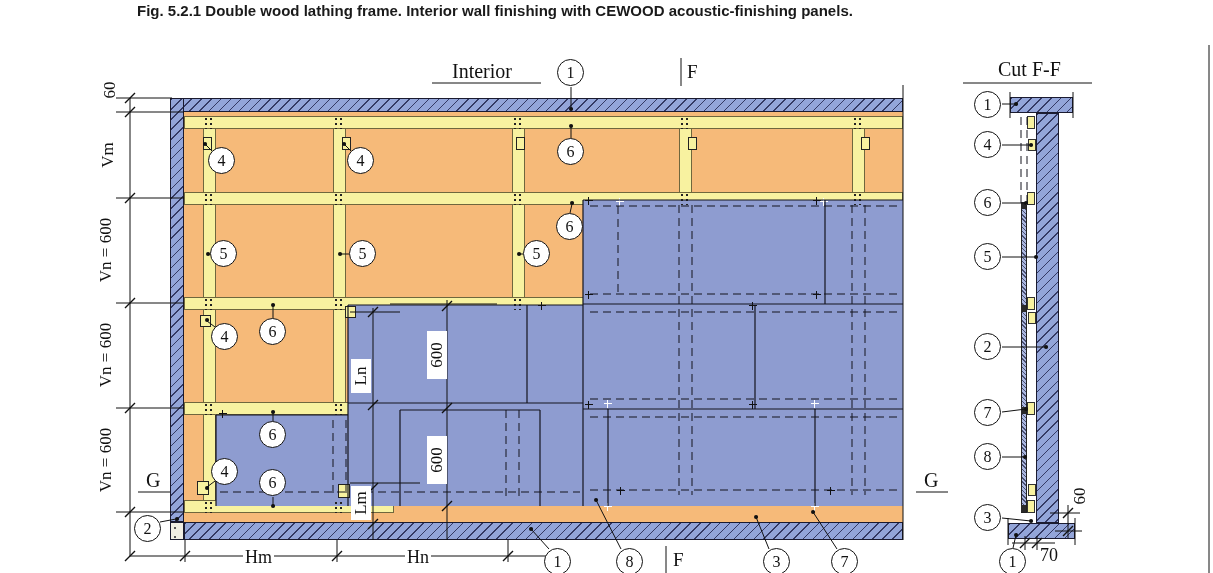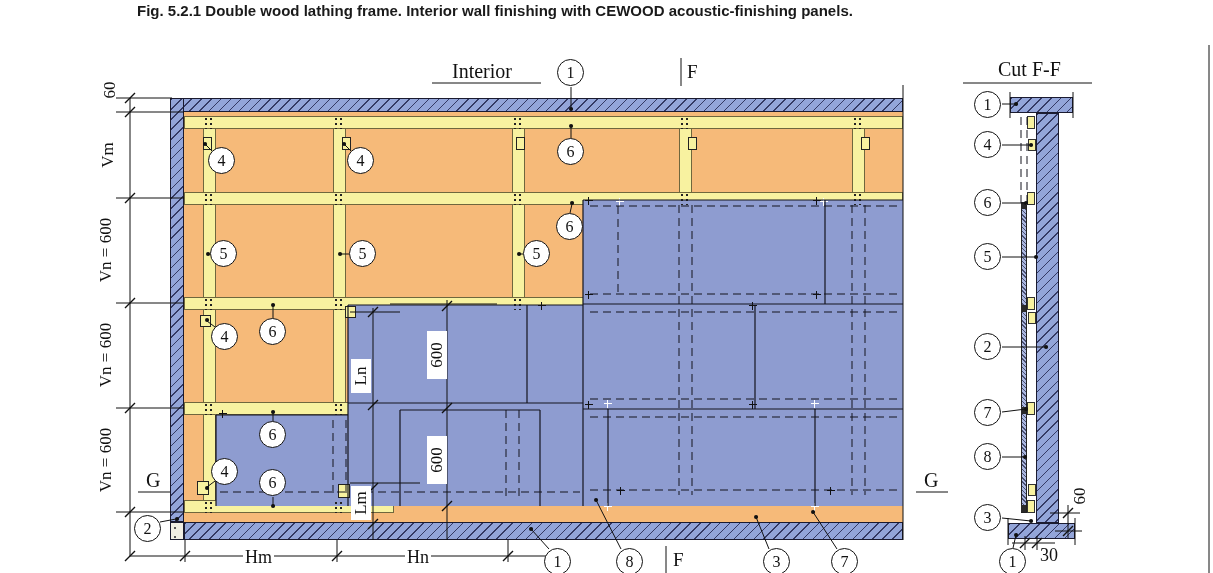--- a/index.html
+++ b/index.html
@@ -172,21 +172,21 @@
 
   <div class="lab-s wbg z8" style="left:243px;top:547px;font-size:18px;">Hm</div>
   <div class="lab-s wbg z8" style="left:405px;top:547px;font-size:18px;">Hn</div>
 
   <div class="lab-s rot wbg z8" style="left:344px;top:366px;width:30px;">Ln</div>
   <div class="lab-s rot wbg z8" style="left:413px;top:345px;width:44px;">600</div>
   <div class="lab-s rot wbg z8" style="left:413px;top:450px;width:44px;">600</div>
   <div class="lab-s rot wbg z8" style="left:344px;top:493px;width:30px;">Lm</div>
 
   <div class="lab-s rot z8" style="left:1058px;top:486px;width:44px;">60</div>
-  <div class="lab-s z8" style="left:1040px;top:545px;font-size:18px;">30</div>
+  <div class="lab-s z8" style="left:1040px;top:545px;font-size:18px;">70</div>
 
   <div class="bal" style="left:557px;top:59px;">1</div>
   <div class="bal" style="left:208px;top:147px;">4</div>
   <div class="bal" style="left:347px;top:147px;">4</div>
   <div class="bal" style="left:557px;top:138px;">6</div>
   <div class="bal" style="left:210px;top:240px;">5</div>
   <div class="bal" style="left:349px;top:240px;">5</div>
   <div class="bal" style="left:523px;top:240px;">5</div>
   <div class="bal" style="left:556px;top:213px;">6</div>
   <div class="bal" style="left:211px;top:323px;">4</div>

